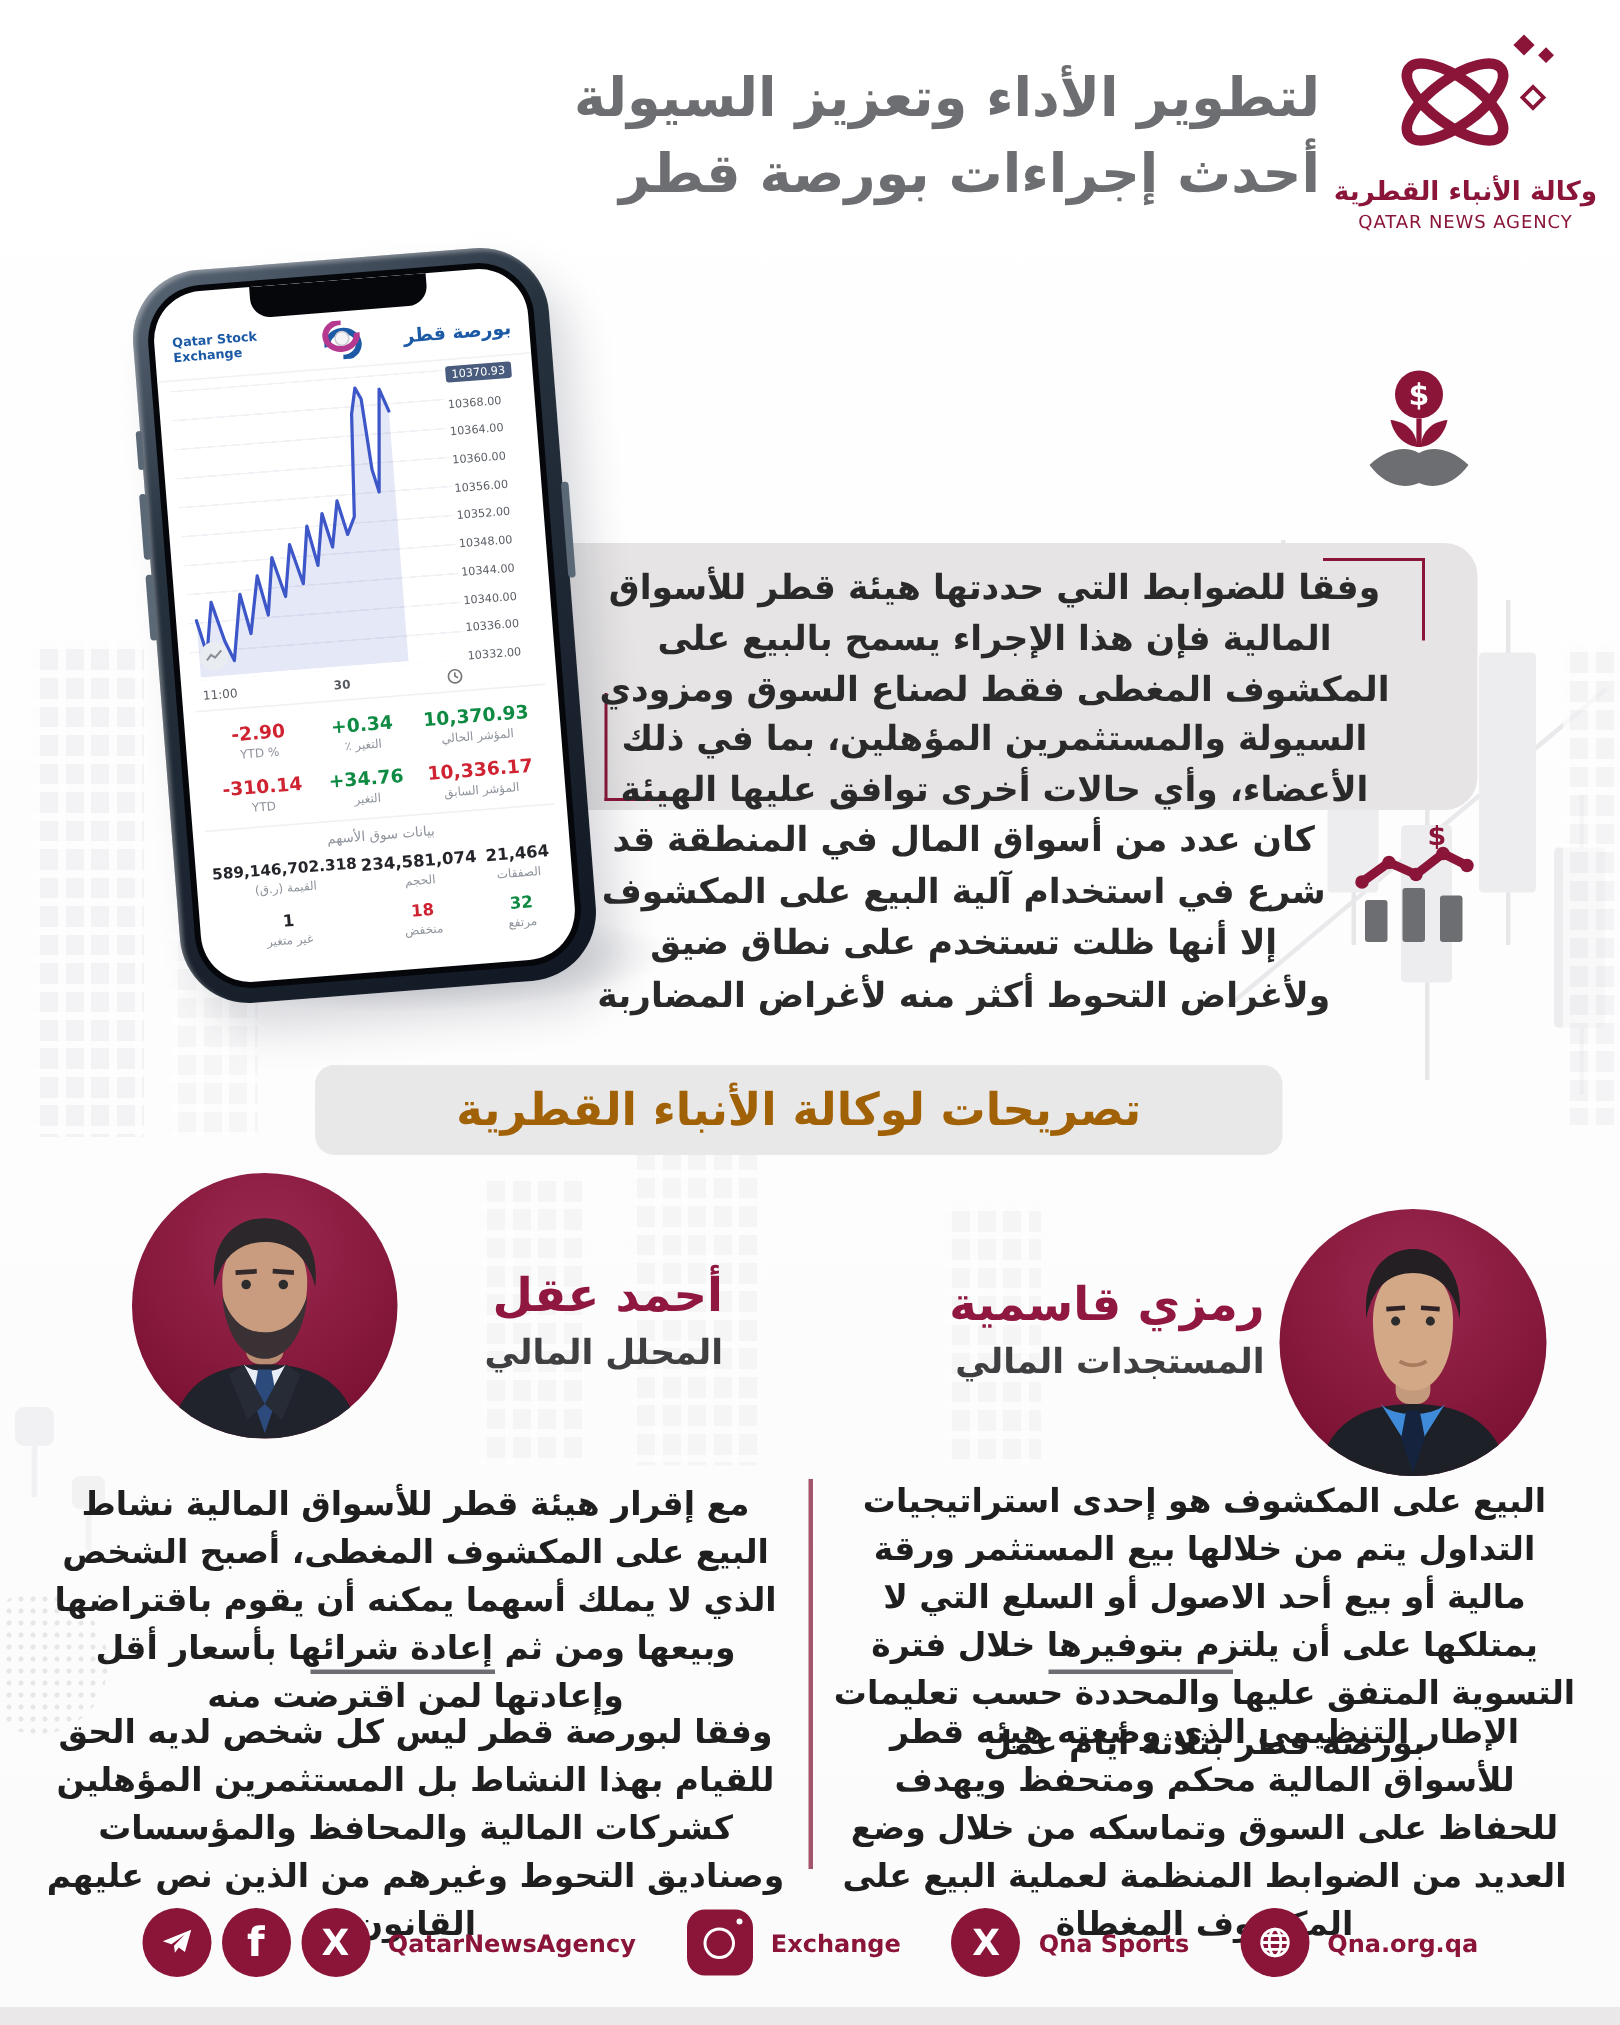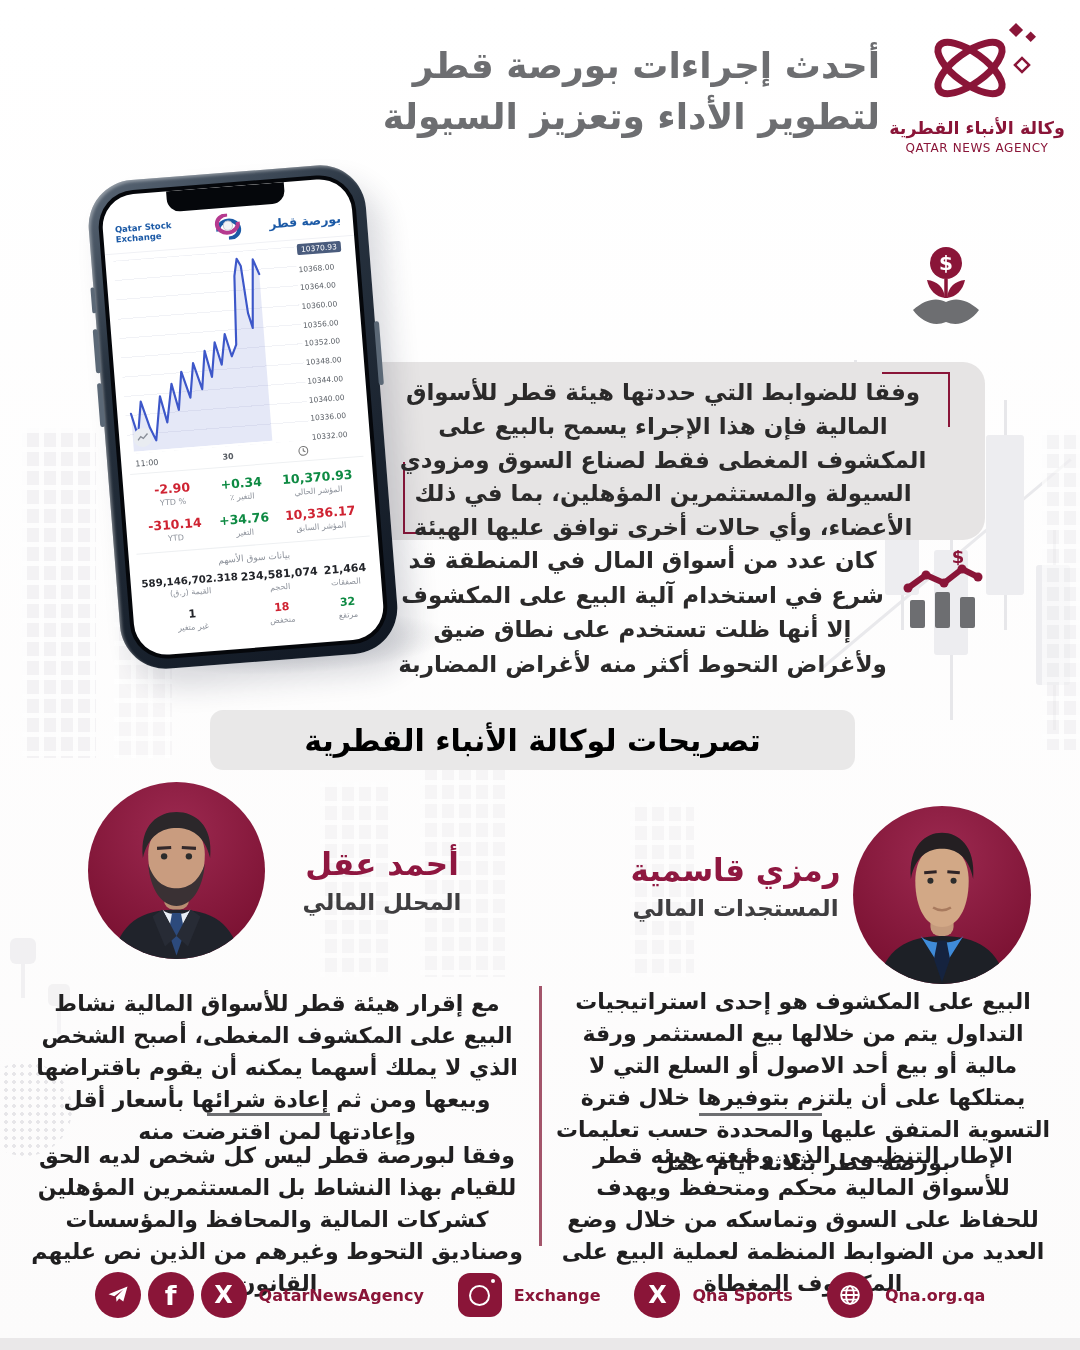--- a/index.html
+++ b/index.html
@@ -73,26 +73,26 @@
   .graybox-text{position:absolute;left:48px;right:52px;top:14px;direction:rtl;text-align:center;
         font-size:23px;font-weight:600;color:#2b2a2a;line-height:1.47;}
   .br-tr{position:absolute;top:10px;right:35px;width:66px;height:53px;
          border-top:2.5px solid #8A1538;border-right:2.5px solid #8A1538;}
   .br-bl{position:absolute;bottom:6px;left:58px;width:52px;height:70px;
          border-bottom:2.5px solid #8A1538;border-left:2.5px solid #8A1538;}
 
   
   .section-bar{position:absolute;left:210px;top:710px;width:645px;height:60px;background:#e9e8e8;
                border-radius:13px;display:flex;align-items:center;justify-content:center;}
-  .section-title{font-size:30px;font-weight:bold;color:#000000;direction:rtl;}
+  .section-title{font-size:30px;font-weight:bold;color:#a16207;direction:rtl;}
 
   
   .photo{position:absolute;border-radius:50%;overflow:hidden;
          background:radial-gradient(circle at 50% 28%,#9c2950,#7c1233 78%);}
-  .person-label{position:absolute;text-align:center;direction:rtl;}
+  .person-label{position:absolute;direction:rtl;}
   .person-name{font-size:31px;font-weight:bold;color:#8f1740;}
   .person-role{font-size:23px;font-weight:600;color:#3f3e40;margin-top:7px;}
 
   
   .quote{position:absolute;direction:rtl;text-align:center;font-size:22px;font-weight:600;
          color:#201f20;line-height:1.46;}
   .vdivider{position:absolute;left:539px;top:986px;width:3px;height:260px;background:#a3556b;}
   .hdivider{position:absolute;width:123px;height:3px;background:#6d6e71;}
 
   
@@ -156,22 +156,22 @@
       <rect x="109" y="5" width="10" height="10" transform="rotate(45 114 10)" fill="#8A1538"></rect>
       <rect x="125" y="13" width="7.5" height="7.5" transform="rotate(45 128.7 16.7)" fill="#8A1538"></rect>
       <rect x="115" y="40" width="10" height="10" transform="rotate(45 120 45)" fill="none" stroke="#8A1538" stroke-width="2.5"></rect>
     </svg>
     <div class="logo-ar">وكالة الأنباء القطرية</div>
     <div class="logo-en">QATAR NEWS AGENCY</div>
   </div>
 
   <div class="title-wrap">
     <div class="subtitle">
+      <div>لتطوير الأداء وتعزيز السيولة</div>
       <div>أحدث إجراءات بورصة قطر</div>
-      <div>لتطوير الأداء وتعزيز السيولة</div>
     </div>
   </div>
 
   <div class="phone-shadow"></div>
   <div class="phone">
     <div class="side-btn" style="left:-3px;top:104px;width:4px;height:26px;"></div>
     <div class="side-btn" style="left:-4px;top:146px;width:5px;height:44px;"></div>
     <div class="side-btn" style="left:-4px;top:200px;width:5px;height:44px;"></div>
     <div class="side-btn" style="right:-4px;top:160px;width:5px;height:64px;"></div>
     <div class="phone-inner">

